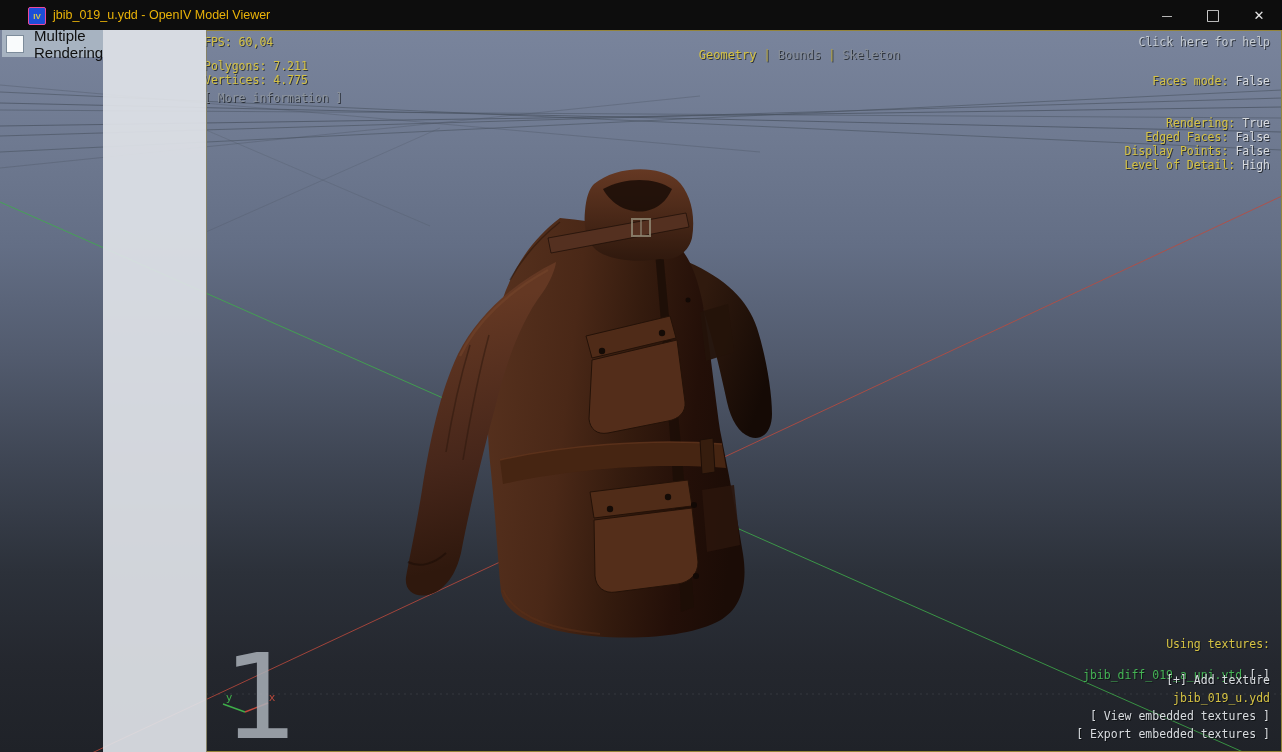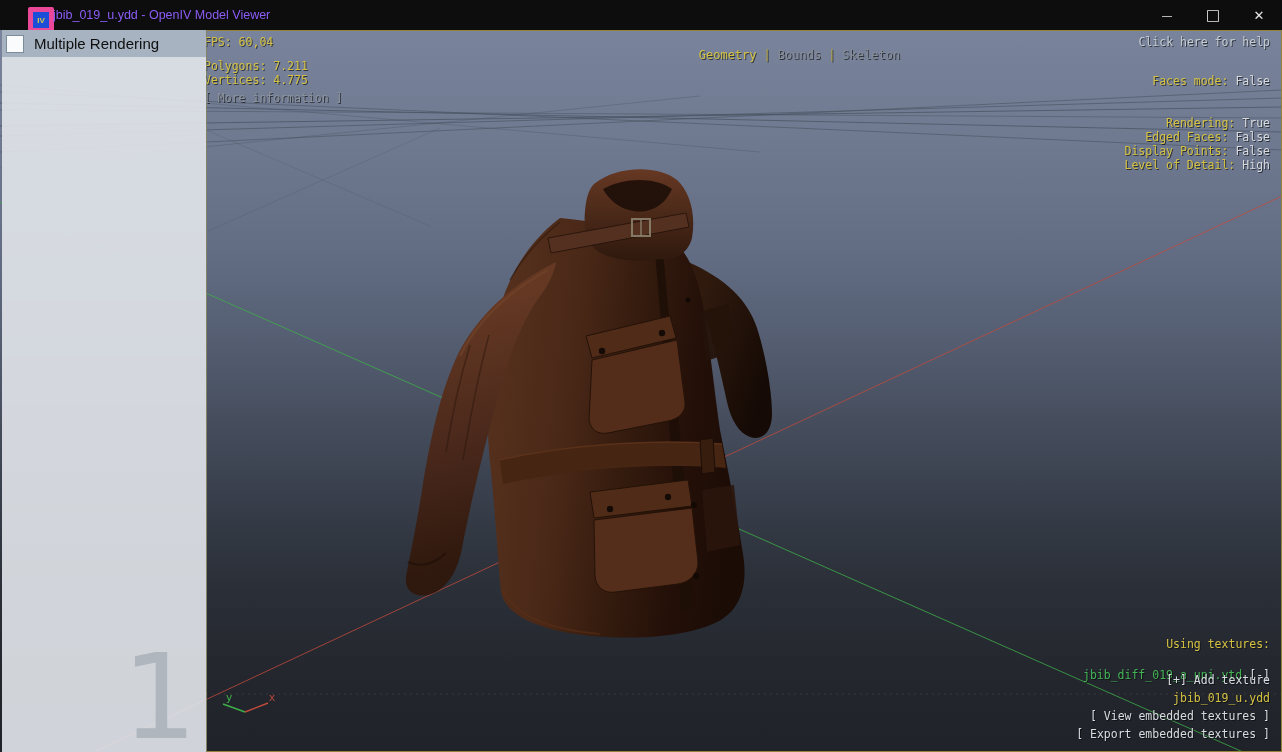--- a/index.html
+++ b/index.html
@@ -8,26 +8,26 @@
     background:#0b0b0b;font-family:"Liberation Sans",sans-serif;
     -webkit-font-smoothing:antialiased;
   }
   
   .titlebar{
     position:absolute;left:0;top:0;width:1282px;height:30px;
     background:#0d0d0d;display:flex;align-items:center;
   }
   .app-icon{
     position:absolute;left:28px;top:7px;width:16px;height:16px;
-    background:#1d4ed8;border:5px solid #ec4899;border-radius:2px;
+    background:#1d4ed8;border:1px solid #ec4899;border-radius:2px;
     color:#d8c84a;font:bold 8px "Liberation Sans",sans-serif;
     display:flex;align-items:center;justify-content:center;
   }
   .title-text{
-    position:absolute;left:53px;top:8px;color:#8b5cf6;
+    position:absolute;left:53px;top:8px;color:#eab308;
     font:12.5px "Liberation Sans",sans-serif;white-space:pre;
   }
   .win-controls{position:absolute;right:0;top:0;height:30px;display:flex;}
   .win-btn{
     width:46px;height:30px;display:flex;align-items:center;justify-content:center;
     color:#e6e6e6;font:13px "DejaVu Sans",sans-serif;cursor:default;
   }
   
   .scene{
     position:absolute;left:0;top:30px;width:1282px;height:722px;
@@ -49,21 +49,21 @@
   .val{margin-left:7px}
   .lstats{left:204px;width:142px;}
   .rblock{right:12px;text-align:right;}
   .tabs{left:206px;width:1076px;text-align:center;font-size:12px;padding-left:41px;}
   .tab-inactive{color:#868d97}
   .sep{color:#b3a23c;margin:0 7px}
   
   .sidebar{
     position:absolute;left:2px;top:30px;width:204px;height:722px;
     border-right:1px solid rgba(120,130,142,.55);
-    display:flex;flex-direction:column;
+    display:flex;flex-direction:row;
   }
   .sb-header{
     height:27px;background:rgba(172,184,197,.90);
     display:flex;align-items:center;flex:0 0 27px;
   }
   .checkbox{
     width:16px;height:16px;margin-left:4px;background:#f9fbfc;
     border:1px solid #7d8c9b;flex:0 0 16px;
   }
   .sb-header-label{

